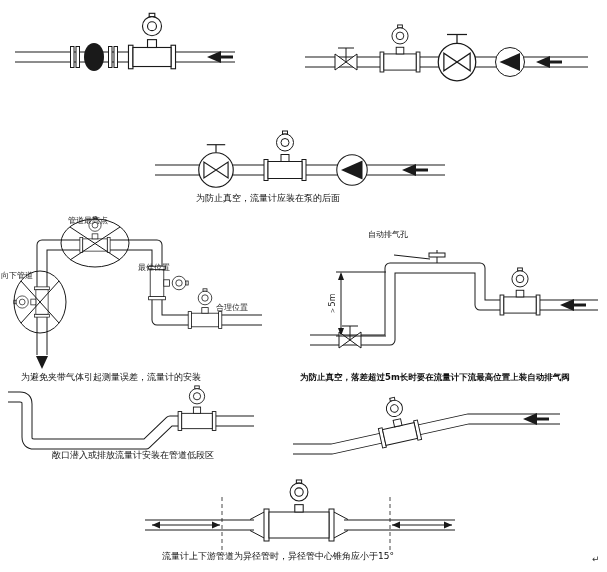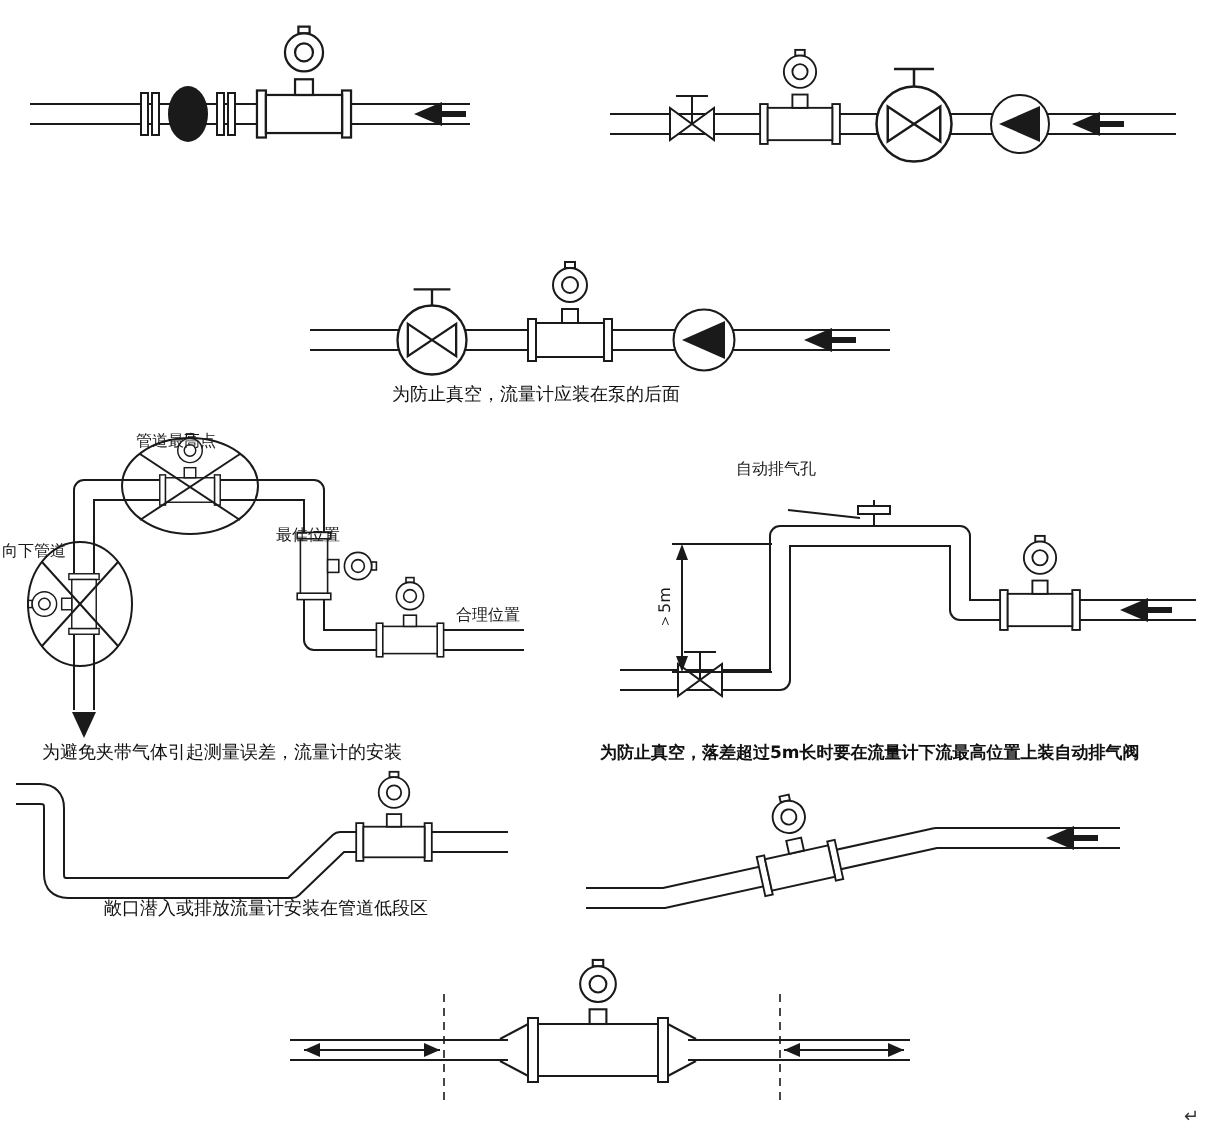--- a/index.html
+++ b/index.html
@@ -165,22 +165,23 @@
       <polygon class="fb" points="220,525 212,521.5 212,528.5"></polygon>
       <line class="ln" x1="392" y1="525" x2="452" y2="525"></line>
       <polygon class="fb" points="392,525 400,521.5 400,528.5"></polygon>
       <polygon class="fb" points="452,525 444,521.5 444,528.5"></polygon>
     </g>
   </svg>
 
   <div class="lbl" style="left:68px; top:217px;">管道最高点</div>
   <div class="lbl" style="left:1px; top:272px;">向下管道</div>
   <div class="lbl" style="left:138px; top:264px;">最佳位置</div>
-  <div class="lbl" style="left:228px; top:304px;">合理位置</div>
+  <div class="lbl" style="left:216px; top:304px;">合理位置</div>
   <div class="lbl" style="left:352px; top:231px;margin-left:16px;">自动排气孔</div>
 
   <div class="cap" style="left:196px; top:193px;">为防止真空，流量计应装在泵的后面</div>
   <div class="cap" style="left:6px;   top:372px;margin-left:15px;">为避免夹带气体引起测量误差，流量计的安装</div>
   <div class="cap" style="left:300px; top:372px; font-size:8.5px;font-weight:bold;">为防止真空，落差超过5m长时要在流量计下流最高位置上装自动排气阀</div>
   <div class="cap" style="left:4px;   top:450px;margin-left:48px;">敞口潜入或排放流量计安装在管道低段区</div>
+  <div class="cap" style="left:162px; top:551px;">流量计上下游管道为异径管时，异径管中心锥角应小于15°</div>
 
   <div class="corner" style="left:592px; top:554px;">↵</div>
 </div>
 
 </body></html>

